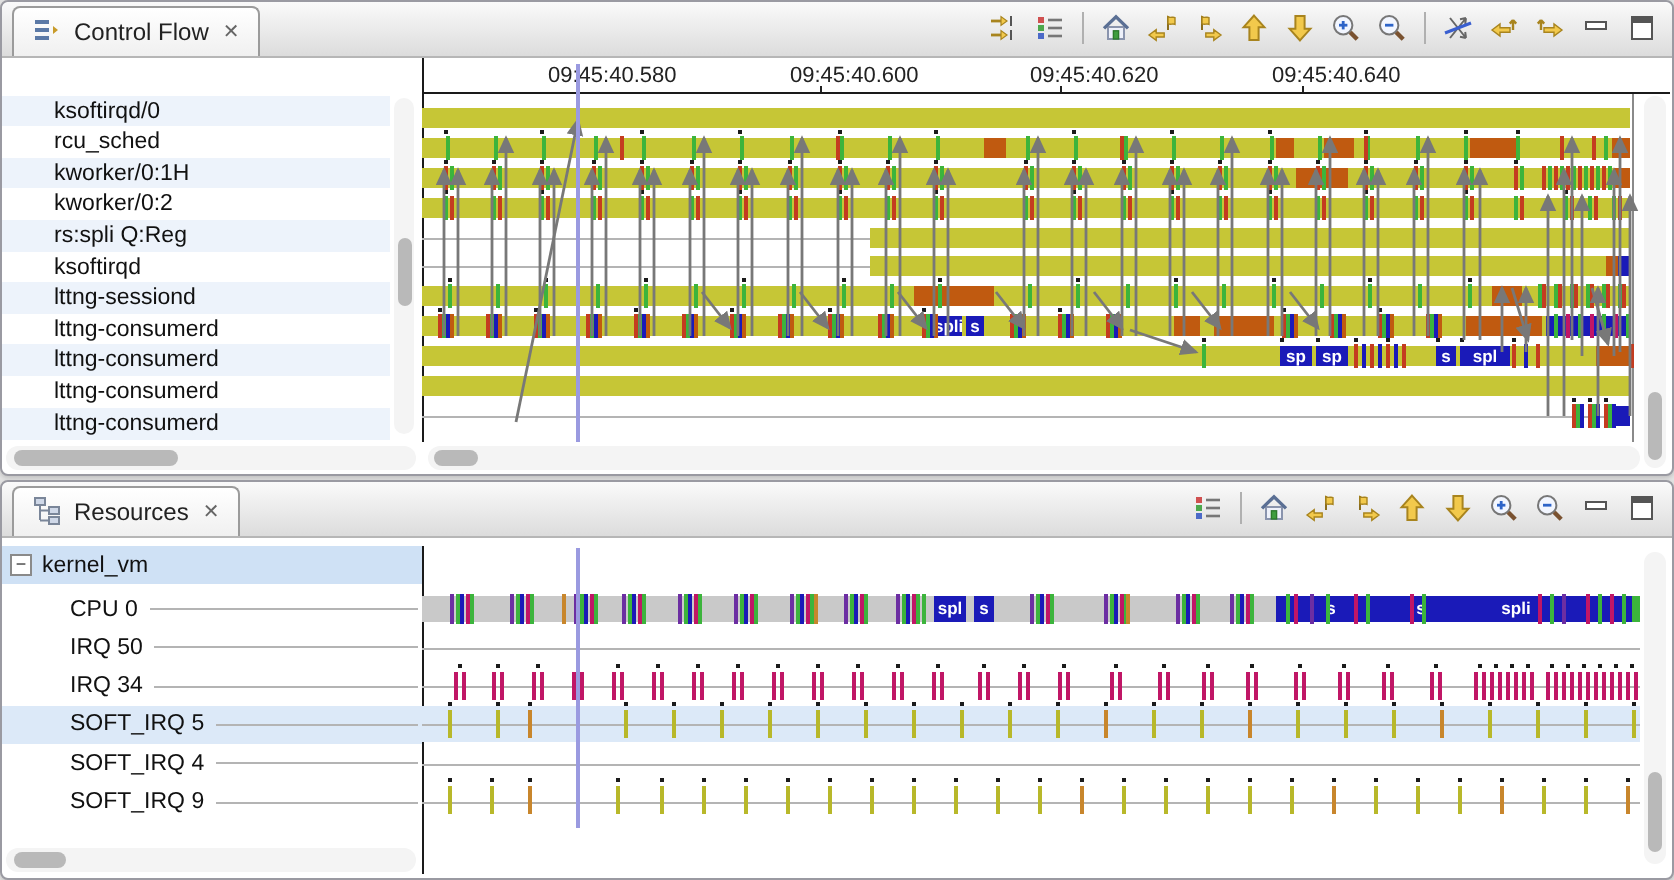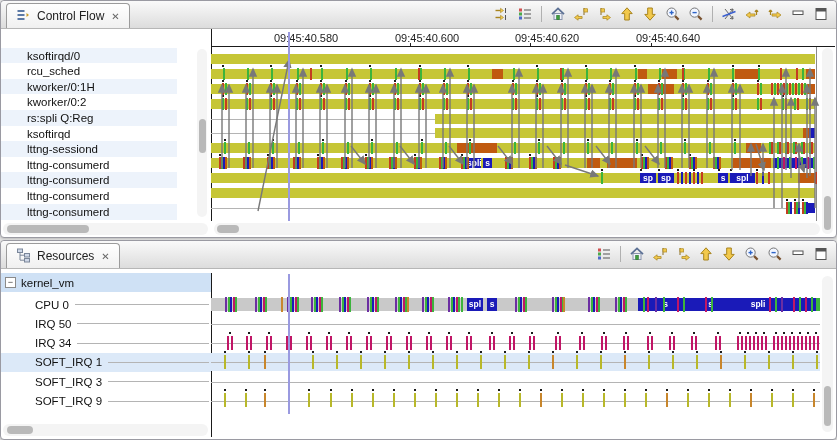--- a/index.html
+++ b/index.html
@@ -13,21 +13,21 @@
   .tab{display:flex;align-items:center;gap:5px;height:24px;padding:0 9px;font-size:12px;color:#8a8a8a;}
   .tab.sel{background:linear-gradient(#ffffff,#f0f0f0);border:1px solid #9b9b9b;border-bottom:none;
            border-radius:4px 4px 0 0;color:#222;}
   .tclose{font-size:10px;color:#666;margin-left:2px;cursor:default;}
   .toolbar{position:absolute;right:5px;top:3px;display:flex;align-items:center;gap:3px;}
   .tbtn{width:20px;height:20px;display:flex;align-items:center;justify-content:center;border-radius:3px;}
   .sep{width:1px;height:16px;background:#b0b0b0;margin:0 3px;}
   .colhdr{position:absolute;left:1px;top:29px;width:210px;height:18px;box-sizing:border-box;
           background:linear-gradient(#fcfcfc,#e6e6e6);border-bottom:1px solid #b9b9b9;
           font-size:11.5px;color:#333;padding:2px 0 0 7px;}
-  .prow{position:absolute;left:1px;width:176px;height:16px;font-size:11.5px;color:#111;
+  .prow{position:absolute;left:1px;width:194px;height:16px;font-size:11.5px;color:#111;
         padding-left:26px;box-sizing:border-box;line-height:16px;white-space:nowrap;overflow:hidden;}
   .vscroll,.hscroll{position:absolute;background:#f4f4f4;border-radius:6px;}
   .thumb{position:absolute;background:#b9b9b9;border-radius:5px;}
   .vline{position:absolute;width:1px;background:#1a1a1a;}
   .axisline{position:absolute;height:1px;background:#1a1a1a;}
   .axis-label{position:absolute;font-size:11px;color:#222;top:3px;white-space:nowrap;}
   .axis-tick{position:absolute;width:1px;height:4px;background:#222;bottom:0;}
   .sg{position:absolute;box-sizing:border-box;}
   .sg .slb{display:block;font-size:8.5px;font-weight:bold;color:#fff;text-align:center;
            line-height:10px;overflow:hidden;white-space:nowrap;}
@@ -766,25 +766,25 @@
       </div>
       <div class="trow" style="top: 314.3px; height: 19px; padding-left: 34px; background: transparent;">
         <span>IRQ 50</span>
         <span class="dash"></span>
       </div>
       <div class="trow" style="top: 333.6px; height: 19px; padding-left: 34px; background: transparent;">
         <span>IRQ 34</span>
         <span class="dash"></span>
       </div>
       <div class="trow" style="top: 352.9px; height: 19px; padding-left: 34px; background: rgb(220, 233, 248);">
-        <span>SOFT_IRQ 1</span>
+        <span>SOFT_IRQ 5</span>
         <span class="dash"></span>
       </div>
       <div class="trow" style="top: 372.2px; height: 19px; padding-left: 34px; background: transparent;">
-        <span>SOFT_IRQ 3</span>
+        <span>SOFT_IRQ 4</span>
         <span class="dash"></span>
       </div>
       <div class="trow" style="top: 391.5px; height: 19px; padding-left: 34px; background: transparent;">
         <span>SOFT_IRQ 9</span>
         <span class="dash"></span>
       </div>
     </div>
   <div class="vline" style="left:211px;top:273px;height:164px;"></div>
   <div id="res-chart" style="position:absolute;left:211px;top:0;width:626px;height:440px;">
       <div class="sg" style="left: 0px; top: 353px; width: 609px; height: 18px; background: rgb(220, 233, 248);"></div>

